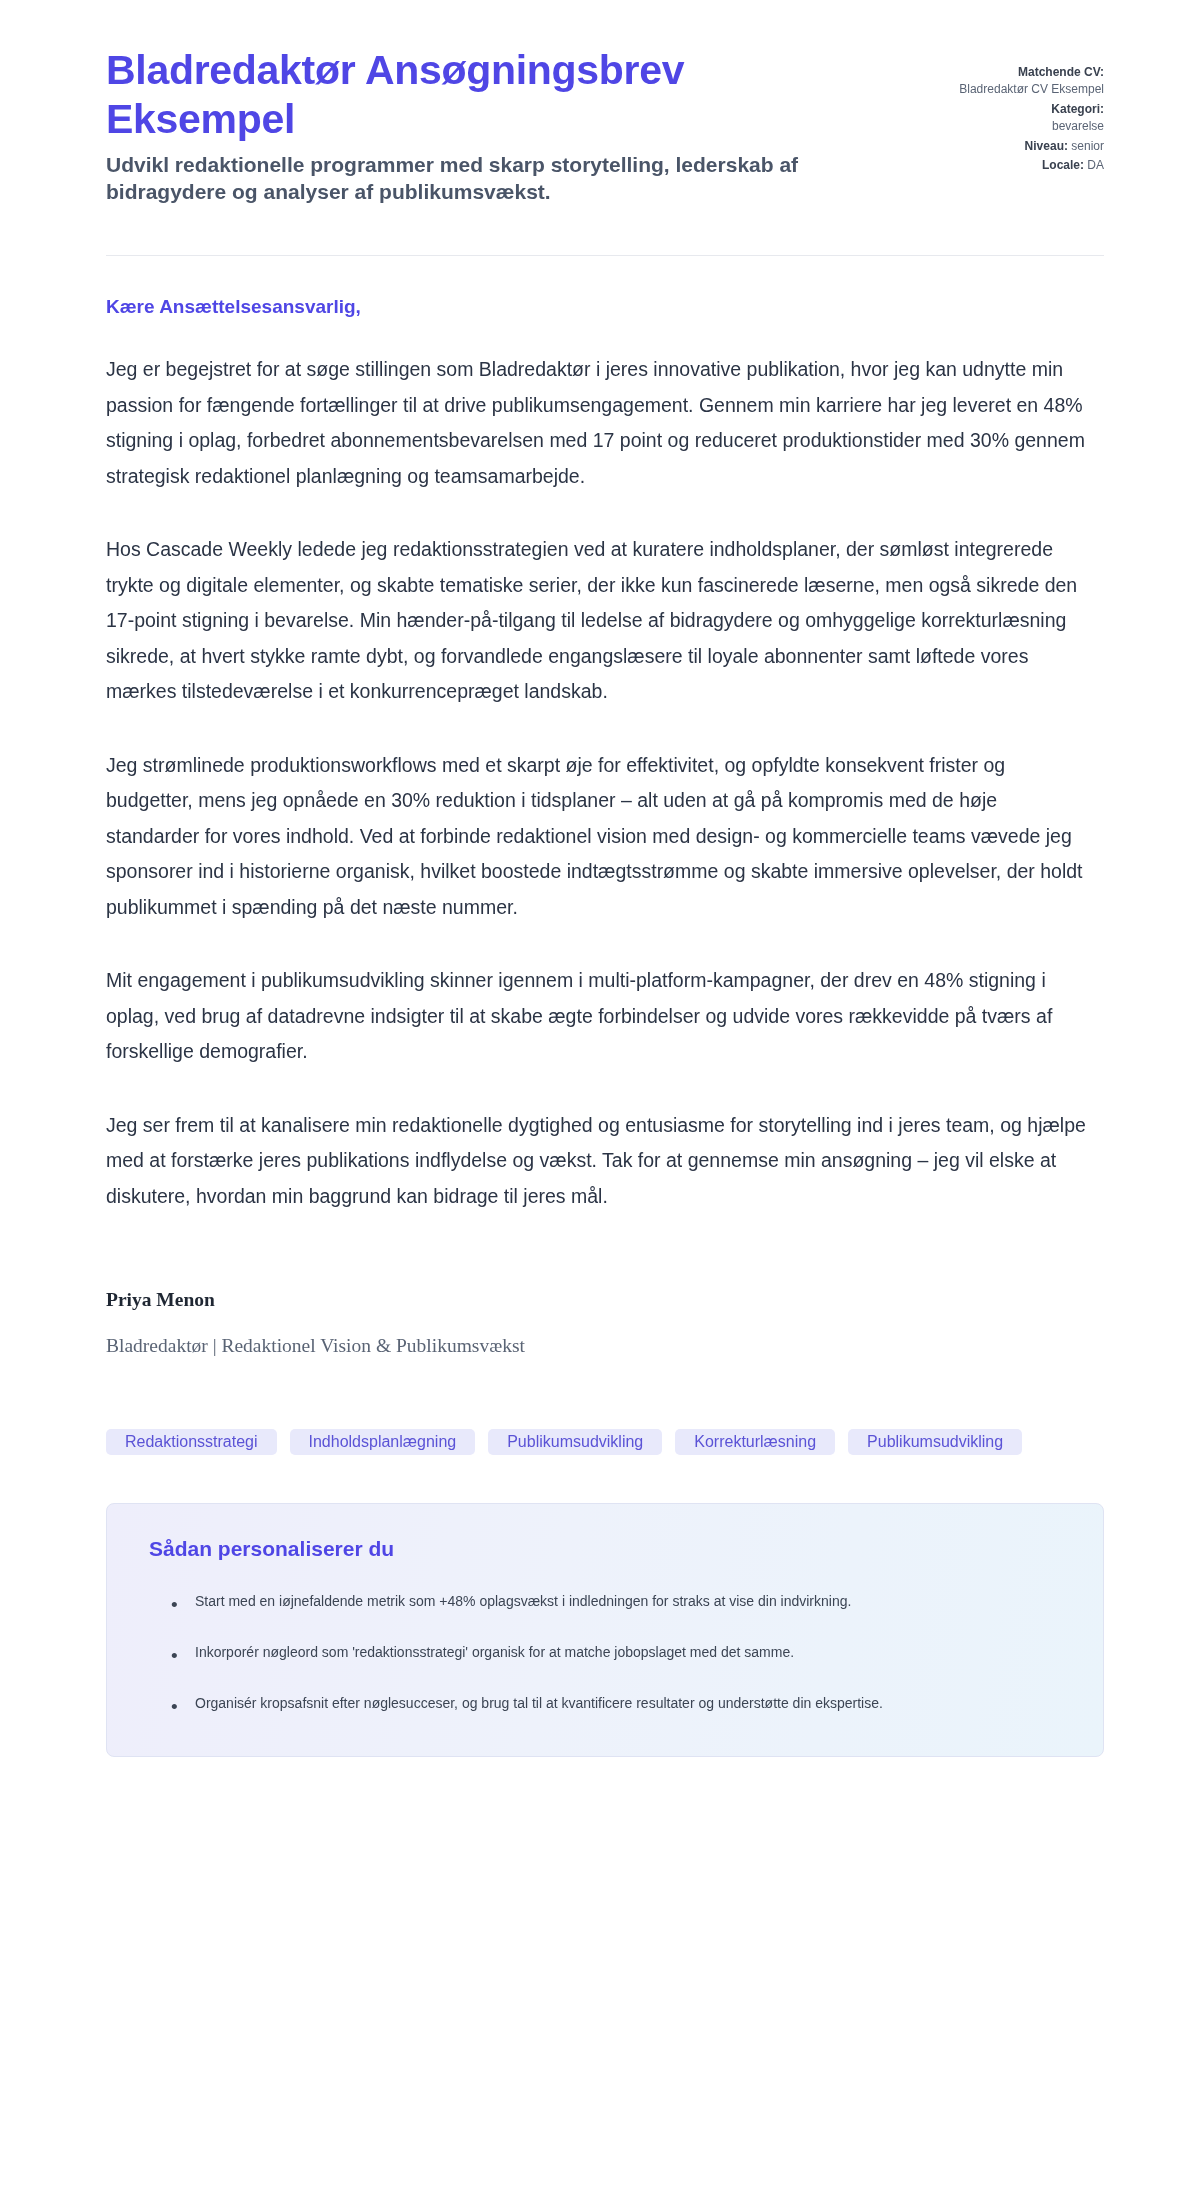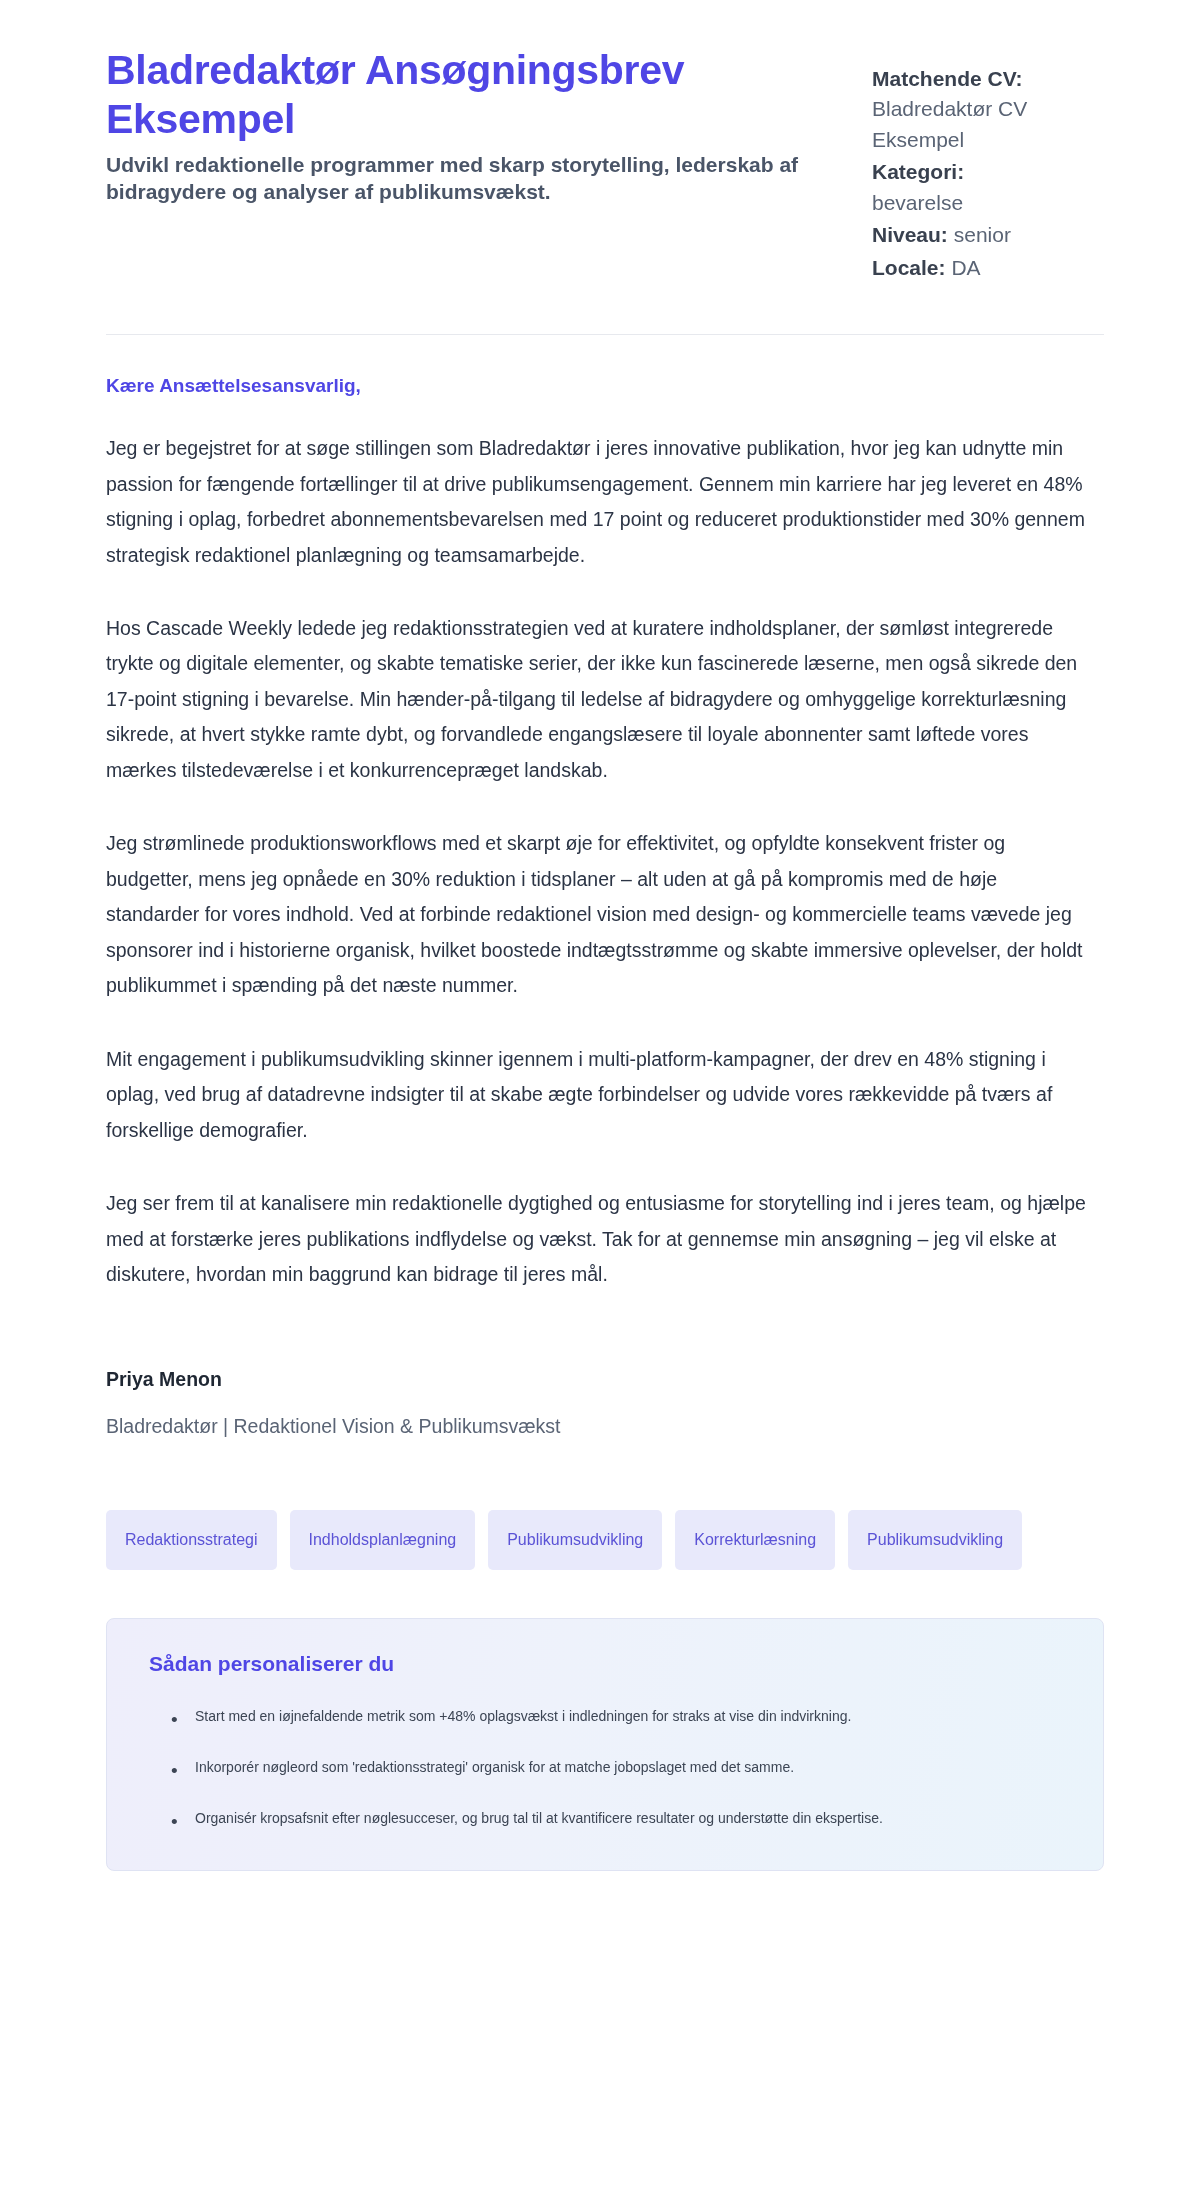--- a/index.html
+++ b/index.html
@@ -46,22 +46,22 @@
     font-size: 21px;
     line-height: 1.33;
     font-weight: 700;
     color: #4a5568;
     max-width: 770px;
   }
 
   .header-right {
     flex: 0 0 auto;
     width: 232px;
-    text-align: left;
-    font-size: 21px;
+    text-align: right;
+    font-size: 12px;
     line-height: 1.45;
     color: #5a6475;
     padding-top: 18px;
   }
   .meta-row { margin-bottom: 2px; }
   .meta-label {
     font-weight: 700;
     color: #39414f;
   }
   .meta-value { font-weight: 400; color: #5a6475; }
@@ -85,21 +85,21 @@
   .para {
     margin: 0 0 38px 0;
     font-size: 19.5px;
     line-height: 1.82;
     color: #2b3445;
     max-width: 985px;
   }
   .para:last-of-type { margin-bottom: 0; }
 
   
-  .signature { margin-top: 75px; }
+  .signature { margin-top: 75px; font-family: Liberation Serif, serif; }
   .sign-name {
     margin: 0;
     font-size: 19.5px;
     font-weight: 700;
     color: #1f2733;
   }
   .sign-role {
     margin: 24px 0 0 0;
     font-size: 19.5px;
     color: #5a6475;
@@ -111,21 +111,21 @@
     flex-wrap: wrap;
     gap: 13px 13px;
     margin-top: 72px;
     max-width: 1000px;
   }
   .tag {
     background: #e8e9fb;
     color: #5b53d6;
     font-size: 16px;
     line-height: 1;
-    padding: 22px 19px;
+    padding: 5px 19px;
     border-radius: 5px;
     white-space: nowrap;
   }
 
   
   .tips {
     margin-top: 48px;
     background: linear-gradient(100deg, #eeeefb 0%, #eef2fb 45%, #eaf4fb 100%);
     border: 1px solid #dfe3f3;
     border-radius: 8px;

